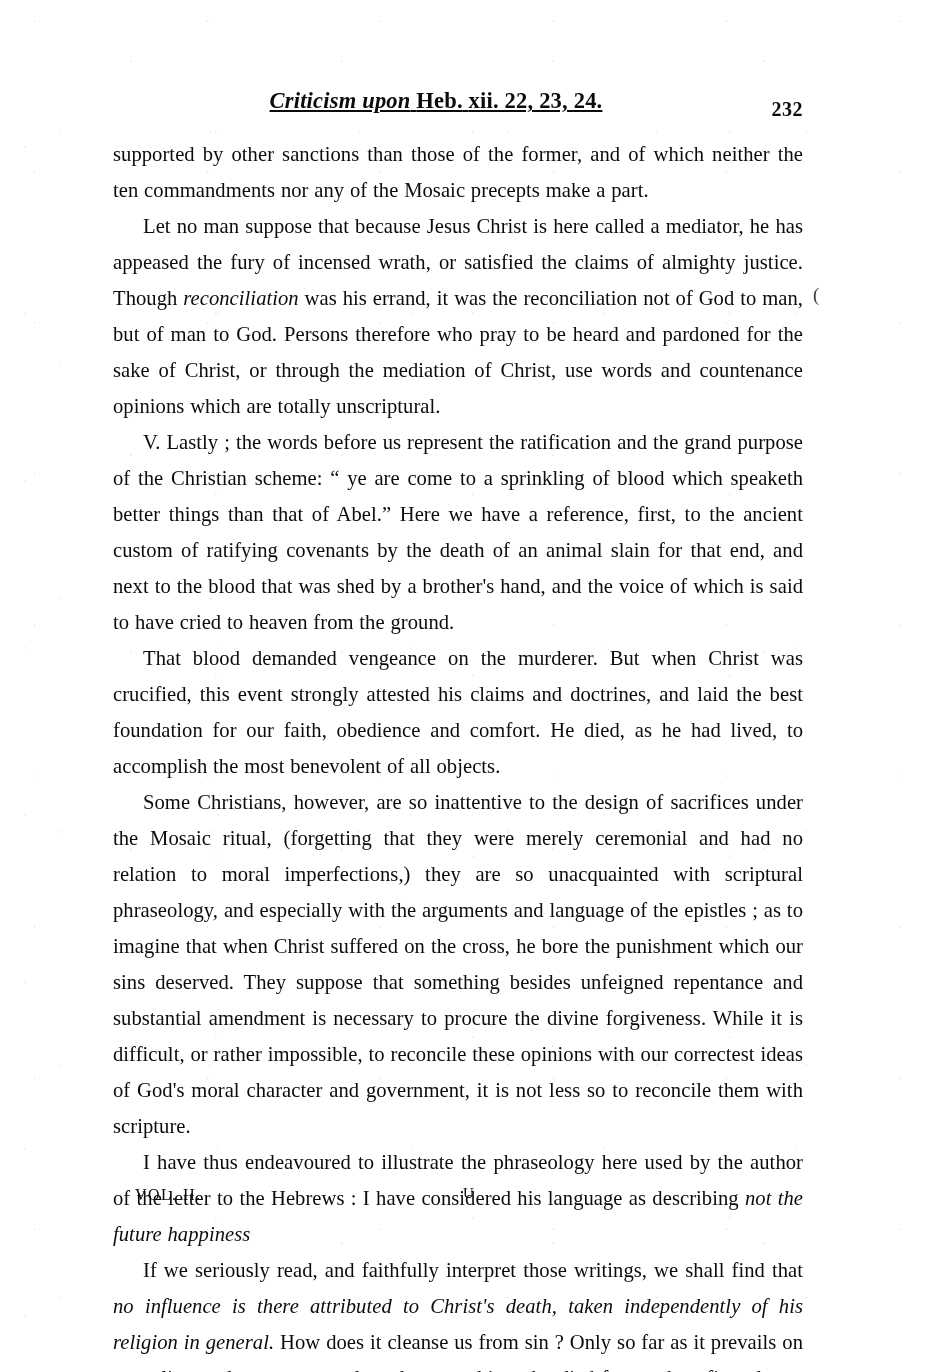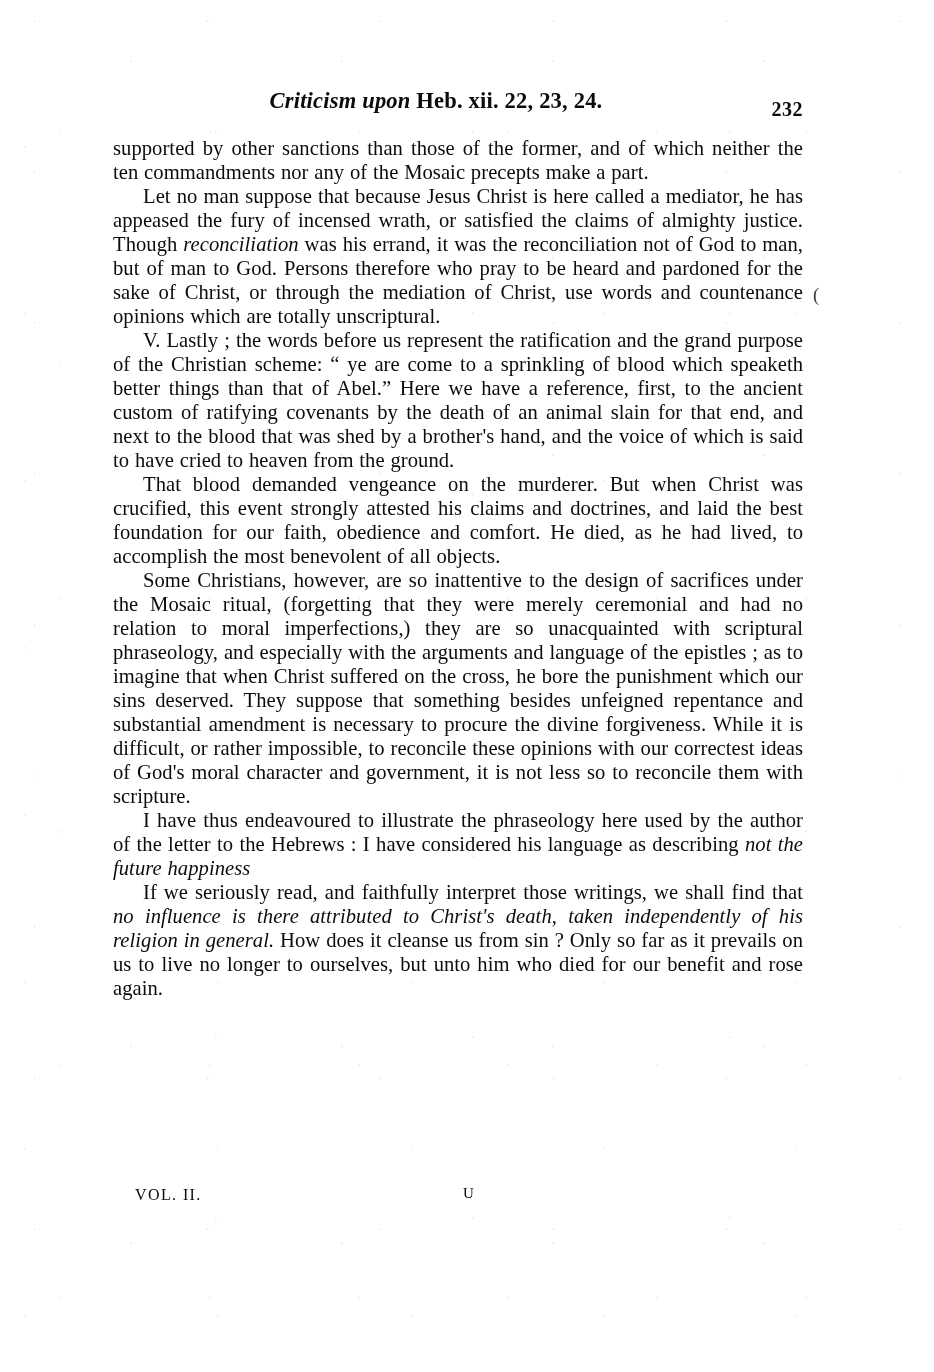--- a/index.html
+++ b/index.html
@@ -26,20 +26,21 @@
     top: 88px;
     width: 690px;
   }
   .runhead {
     display: flex;
     align-items: baseline;
     justify-content: center;
     position: relative;
     height: 34px;
     margin-bottom: 14px;
+    text-decoration: underline;
   }
   .runhead-title {
     font-size: 22.5px;
     font-style: italic;
     font-weight: bold;
     letter-spacing: 0.2px;
     white-space: nowrap;
     transform: translateX(-22px);
   }
   .runhead-title .upright {
@@ -50,21 +51,21 @@
     position: absolute;
     right: 0;
     bottom: 1px;
     font-size: 20px;
     font-weight: bold;
     letter-spacing: 0.5px;
   }
   p.para {
     margin: 0;
     font-size: 20.6px;
-    line-height: 24px;
+    line-height: 36px;
     text-align: justify;
     text-indent: 30px;
     letter-spacing: 0.05px;
     word-spacing: 0.6px;
     -webkit-font-smoothing: none;
   }
   p.para.noindent {
     text-indent: 0;
   }
   p.para i, p.para em {

